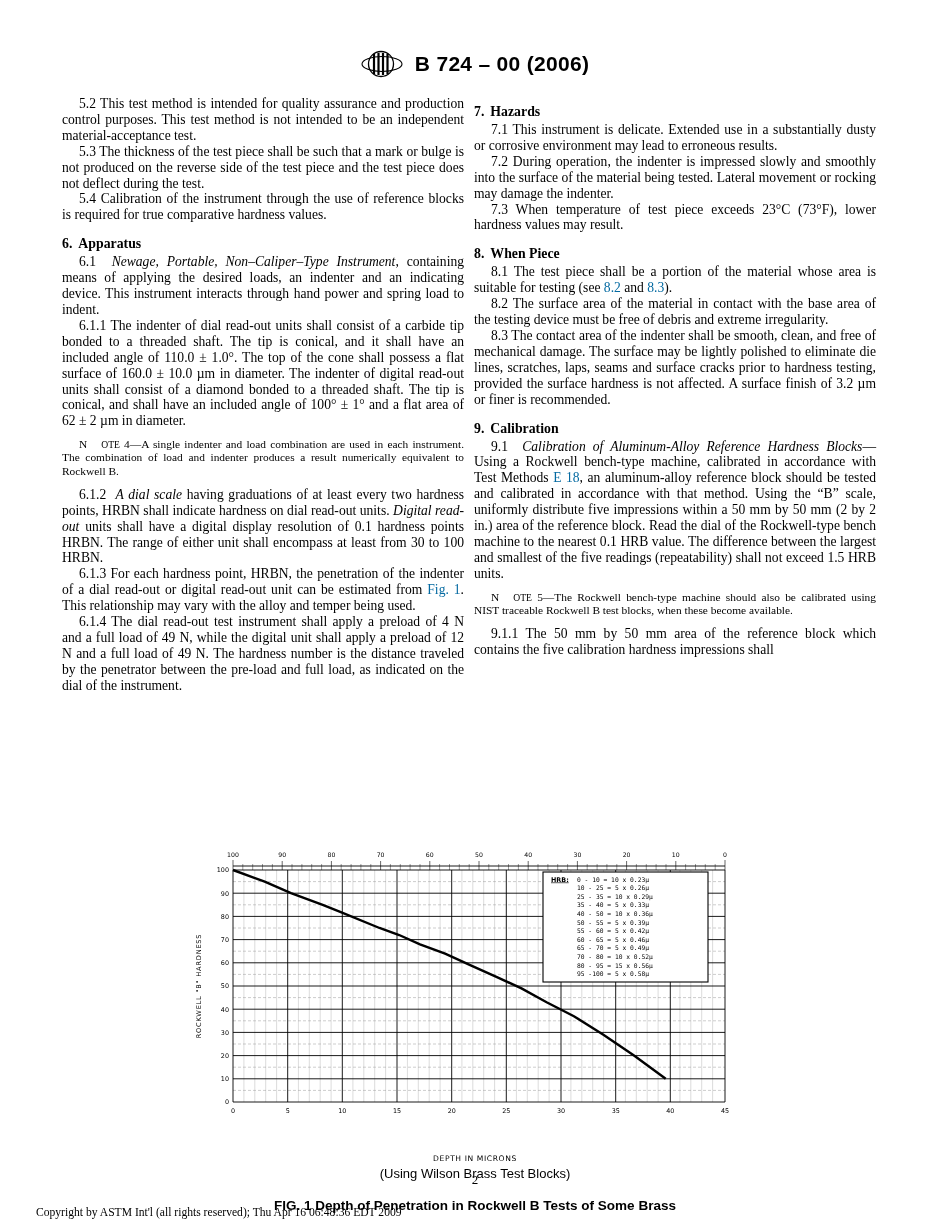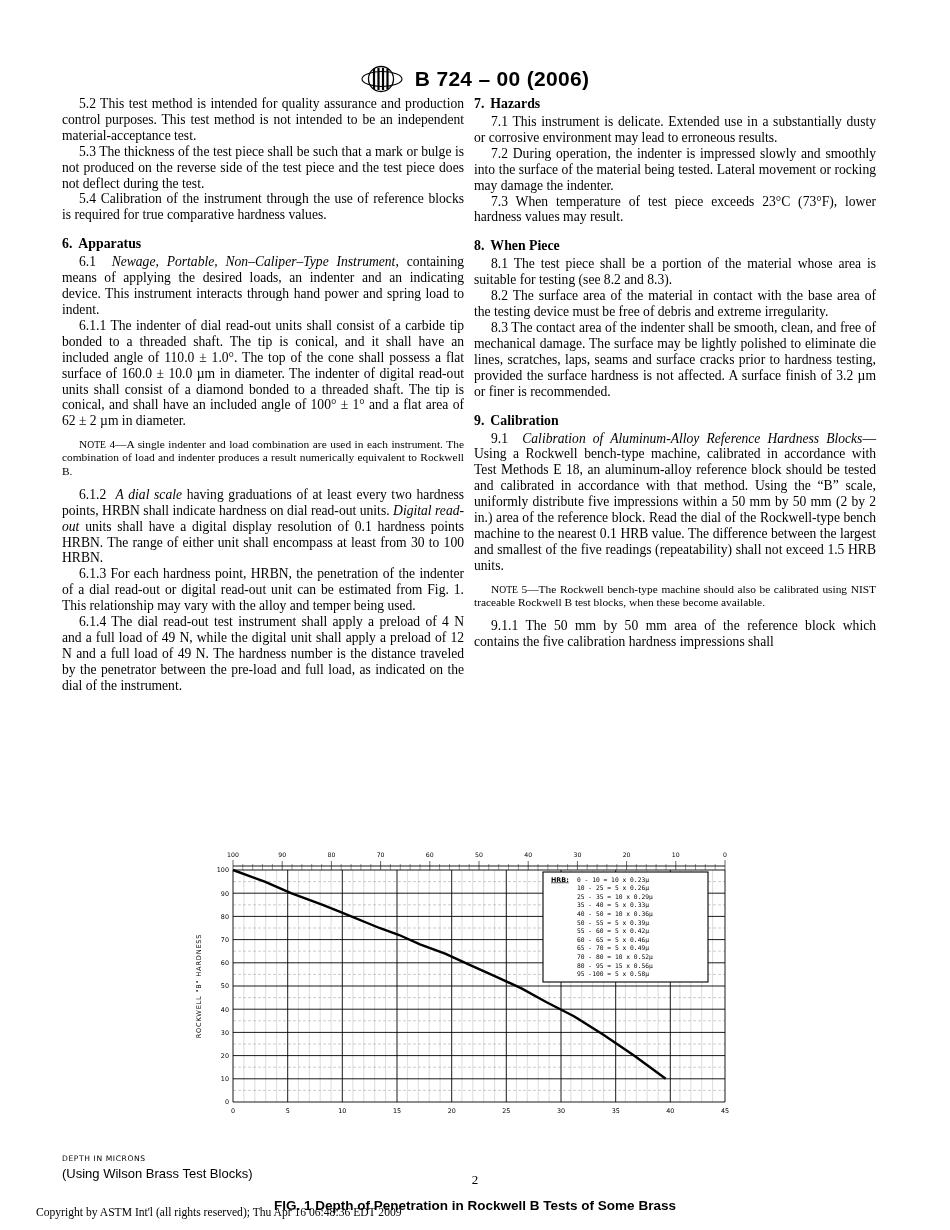--- a/index.html
+++ b/index.html
@@ -12,21 +12,21 @@
     height: 1230px;
     position: relative;
     font-family: "Liberation Serif", "DejaVu Serif", serif;
     color: #000000;
     overflow: hidden;
   }
 
   
   .page-header {
     position: absolute;
-    top: 64px;
+    top: 49px;
     left: 0;
     width: 950px;
     text-align: center;
     display: flex;
     align-items: center;
     justify-content: center;
     gap: 12px;
   }
   .astm-logo {
     display: inline-block;
@@ -75,24 +75,24 @@
   .note {
     font-size: 11.4px;
     line-height: 13.2px;
     text-align: justify;
     text-indent: 17px;
     margin: 9px 0 9px 0;
   }
   .note .note-label {
     font-variant: small-caps;
   }
-  .sc { font-size: 9.6px; }
+  .sc { font-size: 9.6px; padding-left: 14px; }
 
   i, .ital { font-style: italic; }
-  .ref { color: #000000; }
+  .ref { color: #0369a1; }
 
   
   .figure-wrap {
     position: absolute;
     top: 852px;
     left: 62px;
     width: 826px;
   }
   .chart-box {
     position: relative;
@@ -167,21 +167,21 @@
 
     <p class="indent"><span>6.1.2</span>&nbsp; <i>A dial scale</i><span>  having graduations of at least every two hardness points, HRBN shall indicate hardness on dial read-out units. </span><i>Digital read-out</i><span> units shall have a digital display resolution of 0.1 hardness points HRBN. The range of either unit shall encompass at least from 30 to 100 HRBN.</span></p>
 
     <p class="indent"><span>6.1.3  For each hardness point, HRBN, the penetration of the indenter of a dial read-out or digital read-out unit can be estimated from </span><span class="ref">Fig. 1</span><span>. This relationship may vary with the alloy and temper being used.</span></p>
 
     <p class="indent">6.1.4  The dial read-out test instrument shall apply a preload of 4 N and a full load of 49 N, while the digital unit shall apply a preload of 12 N and a full load of 49 N. The hardness number is the distance traveled by the penetrator between the pre-load and full load, as indicated on the dial of the instrument.</p>
   </div>
 
   <div class="col">
 
-    <h2 class="section" style="margin-top:0">
+    <h2 class="section" style="margin-top:8px">
       <span class="num">7.</span><span>Hazards</span>
     </h2>
 
     <p class="indent">7.1  This instrument is delicate. Extended use in a substantially dusty or corrosive environment may lead to erroneous results.</p>
     <p class="indent">7.2  During operation, the indenter is impressed slowly and smoothly into the surface of the material being tested. Lateral movement or rocking may damage the indenter.</p>
     <p class="indent">7.3  When temperature of test piece exceeds 23°C (73°F), lower hardness values may result.</p>
 
     <h2 class="section">
       <span class="num">8.</span><span>When Piece</span>
     </h2>
@@ -409,21 +409,21 @@
             <text x="392" y="89.69999999999999">60 - 65 =  5 x 0.46µ</text>
             <text x="392" y="98.3">65 - 70 =  5 x 0.49µ</text>
             <text x="392" y="106.89999999999999">70 - 80 = 10 x 0.52µ</text>
             <text x="392" y="115.5">80 - 95 = 15 x 0.56µ</text>
             <text x="392" y="124.1">95 -100 =  5 x 0.58µ</text>
           </g>
       </g>
     </svg>
   </div>
 
-  <div style="text-align:left; margin-top:2px;">
+  <div style="text-align:center; margin-top:2px;">
     <div style="font-family:'DejaVu Sans', sans-serif; font-size:7.6px; letter-spacing:0.6px;">DEPTH IN MICRONS</div>
     <div style="font-family:Liberation Sans, sans-serif; font-size:13px; margin-top:3px;">(Using Wilson Brass Test Blocks)</div>
   </div>
 
   <div class="fig-caption">FIG. 1 Depth of Penetration in Rockwell B Tests of Some Brass</div>
 </div>
 
 <div class="page-number">2</div>
 <div class="footer-block">
   <div>Copyright by ASTM Int'l (all rights reserved); Thu Apr 16 06:48:36 EDT 2009</div>

